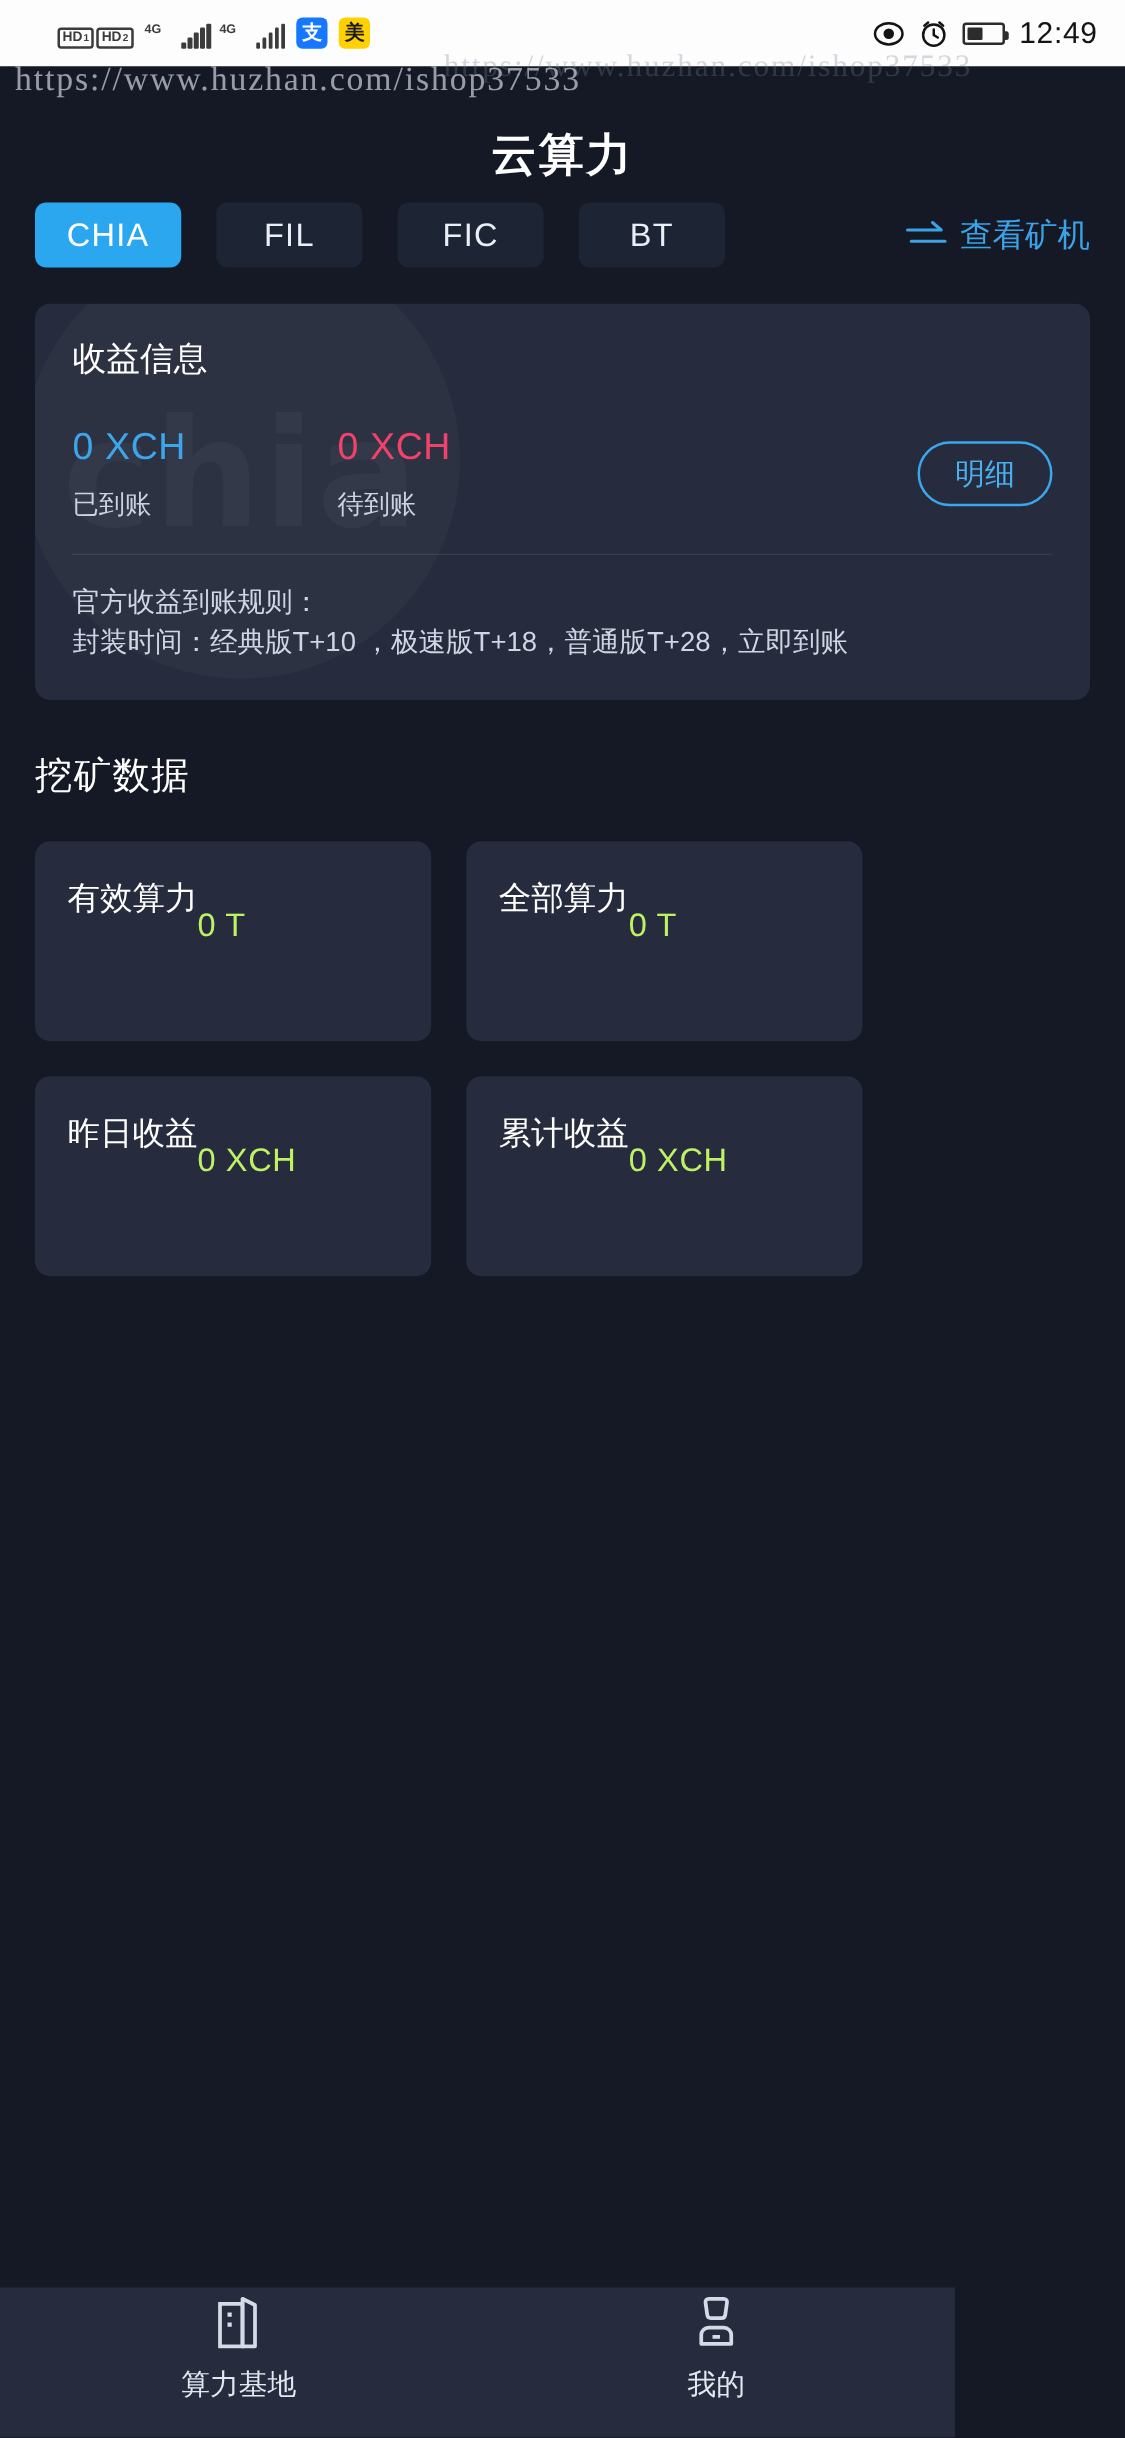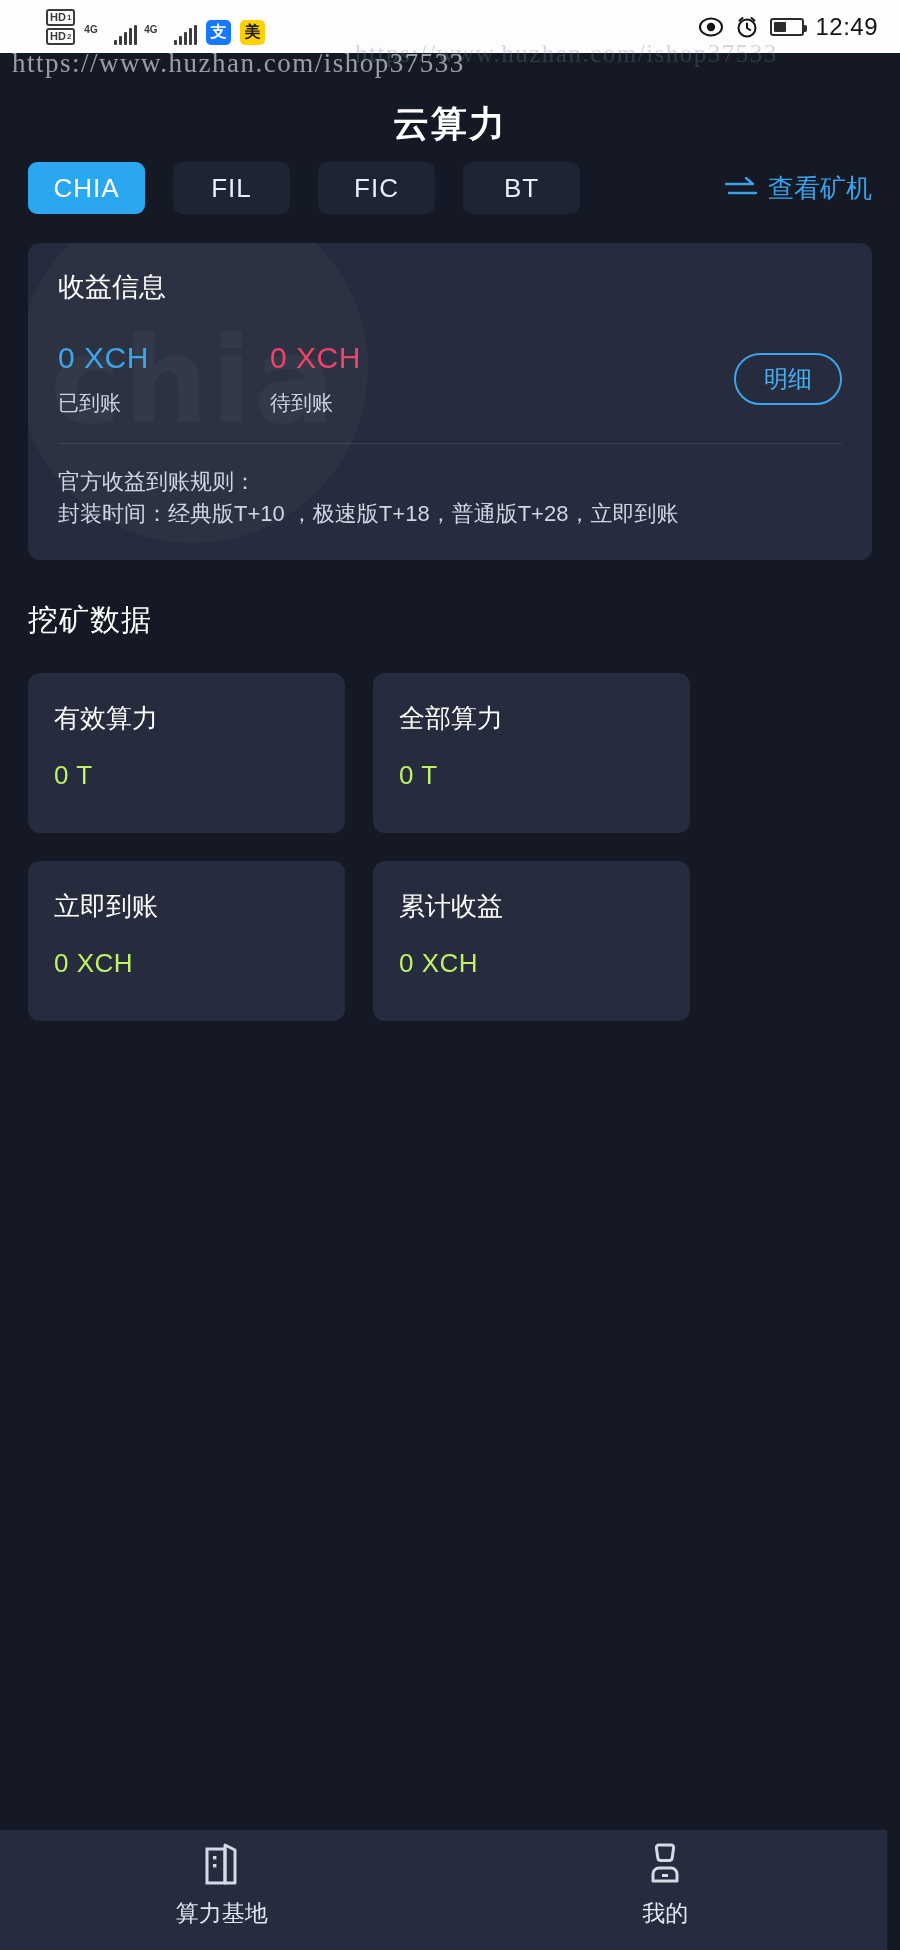--- a/index.html
+++ b/index.html
@@ -11,21 +11,21 @@
     overflow:hidden;
     position:relative;
   }
 
   
   .statusbar{
     height:53px;width:900px;background:#fdfdfd;color:#141414;
     display:flex;align-items:center;padding:0 22px;position:relative;
   }
   .sb-left{display:flex;align-items:flex-end;gap:4px;}
-  .hd-stack{display:flex;flex-direction:column;gap:2px;margin-right:2px;padding-left:24px;}
+  .hd-stack{display:flex;flex-direction:row;gap:2px;margin-right:2px;padding-left:24px;}
   .hd-box{
     border:2px solid #3b3b3b;border-radius:3px;font-size:11px;line-height:11px;
     font-weight:bold;padding:1px 2px;display:flex;align-items:center;letter-spacing:0;
     color:#3b3b3b;
   }
   .hd-box sub{font-size:8px;vertical-align:baseline;margin-left:1px;}
   .sig-group{display:flex;align-items:flex-end;gap:16px;margin-left:3px;}
   .sig-label{font-size:10px;font-weight:bold;color:#3b3b3b;line-height:10px;margin-bottom:10px;}
   .bars{display:flex;align-items:flex-end;gap:1.5px;height:20px;}
   .bars i{display:block;width:3.5px;background:#3b3b3b;border-radius:1px;}
@@ -112,29 +112,29 @@
   }
   .divider{height:1px;background:rgba(255,255,255,.09);margin:26px 0 0 0;position:relative;z-index:2;}
   .rules{position:relative;z-index:2;margin-top:22px;}
   .rules-line{font-size:22px;color:#cfd6e3;line-height:1.45;}
 
   
   .section-title{font-size:30px;color:#fff;margin:40px 0 0 28px;letter-spacing:1px;}
   .grid{display:flex;flex-wrap:wrap;gap:28px;padding:32px 28px 0 28px;}
   .stat-card{
     width:317px;height:160px;background:#262b3d;border-radius:12px;padding:28px 26px;
-    display:flex;flex-direction:column;
+    display:flex;flex-direction:row;
   }
   .stat-label{font-size:26px;color:#fff;}
   .stat-value{font-size:26px;color:#bef264;margin-top:24px;letter-spacing:.5px;}
 
   
   .bottomnav{
-    position:absolute;left:0;bottom:0;width:887px;height:120px;background:#262b3d;
-    display:flex;align-items:center;justify-content:space-around;padding-bottom:16px;
+    position:absolute;left:0;bottom:0;width:764px;height:120px;background:#262b3d;
+    display:flex;justify-content:space-around;padding-bottom:16px;
   }
   .navitem{display:flex;flex-direction:column;align-items:center;gap:8px;width:160px;}
   .navitem .nav-label{font-size:23px;color:#e2e7f0;}
   .navitem.active .nav-label{color:#2ba7ef;}
   .navicon{height:54px;display:flex;align-items:center;justify-content:center;}
 </style>
 </head>
 <body>
 
 <div class="statusbar">
@@ -235,21 +235,21 @@
 <div class="grid">
   <div class="stat-card">
     <div class="stat-label">有效算力</div>
     <div class="stat-value">0 T</div>
   </div>
   <div class="stat-card">
     <div class="stat-label">全部算力</div>
     <div class="stat-value">0 T</div>
   </div>
   <div class="stat-card">
-    <div class="stat-label">立即到账</div>
+    <div class="stat-label">昨日收益</div>
     <div class="stat-value">0 XCH</div>
   </div>
   <div class="stat-card">
     <div class="stat-label">累计收益</div>
     <div class="stat-value">0 XCH</div>
   </div>
 </div>
 
 <div class="bottomnav">
   <div class="navitem">

